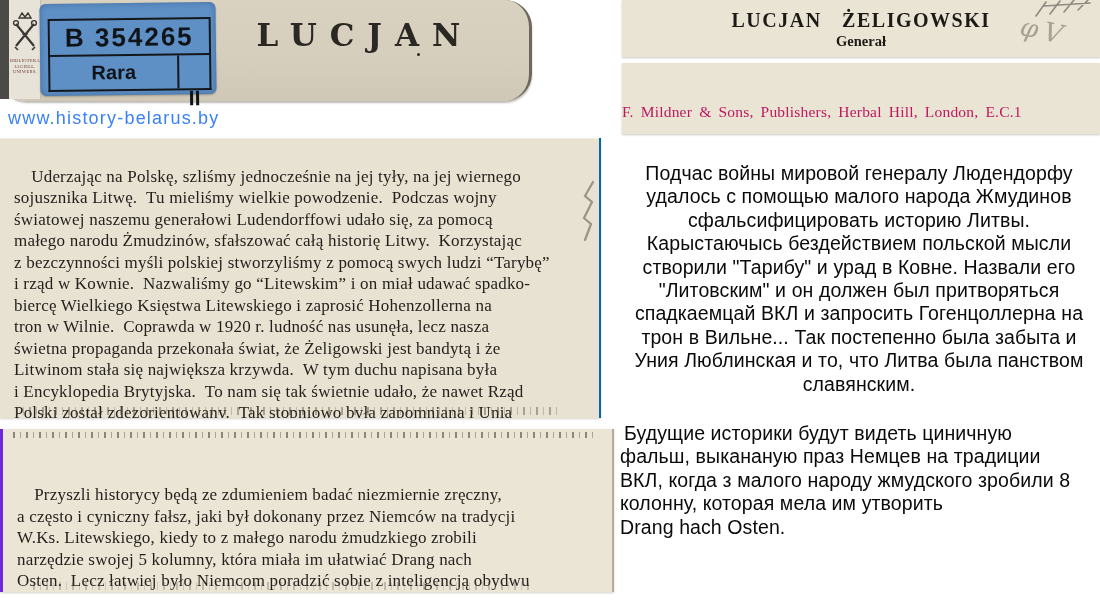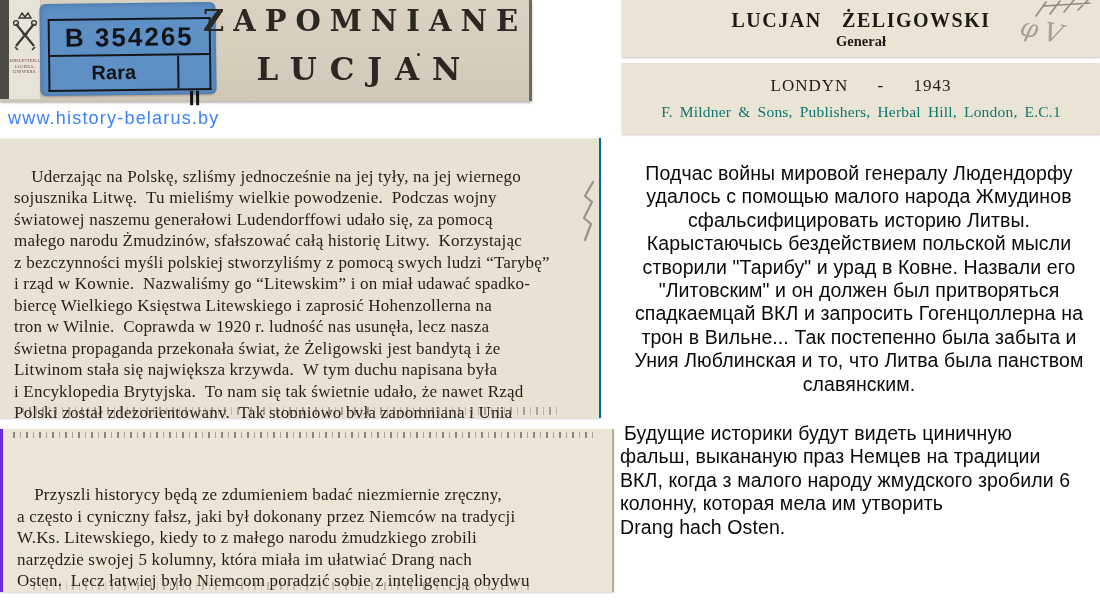--- a/index.html
+++ b/index.html
@@ -4,21 +4,21 @@
 <style>
   html,body{margin:0;padding:0;background:#ffffff;}
   body{width:1100px;height:600px;position:relative;overflow:hidden;
        font-family:"Liberation Sans",sans-serif;}
   .abs{position:absolute;box-sizing:border-box;}
 
   
   .cover-scan{left:0;top:0;width:532px;height:101px;background:#d7d0bf;
 ardest    border-bottom:2px solid #8d8779;border-right:3px solid #6e695e;
     box-shadow:0 2px 2px rgba(70,60,45,.35);}
-  .cover-scan{background:linear-gradient(180deg,#d9d2c1 0%,#d5cebd 60%,#cfc8b6 100%);}
+  .cover-scan{background:linear-gradient(180deg,#d9d2c1 0%,#d5cebd 60%,#cfc8b6 100%);border-radius:27px;}
   .spine-strip{left:0;top:0;width:9px;height:99px;background:#4b4a47;}
   .stamp-zone{left:9px;top:0;width:32px;height:99px;background:#e7e3d8;border-right:1px solid #c4bfae;}
   .stamp-emblem{left:3px;top:12px;width:26px;height:44px;}
   .stamp-text{left:0;top:58px;width:32px;text-align:center;font-size:4.5px;line-height:5.5px;
       color:#6e3a32;font-family:"Liberation Serif",serif;letter-spacing:.3px;}
 
   .lib-label{left:40px;top:3px;width:176px;height:92px;background:#5e90c6;border-radius:6px;
       transform:rotate(-.7deg);box-shadow:inset 0 0 6px rgba(20,40,80,.35),0 1px 2px rgba(0,0,0,.25);}
   .lbl-top{left:8px;top:15px;width:163px;height:38px;border:2px solid #14181c;
       display:flex;align-items:center;justify-content:center;
@@ -43,22 +43,22 @@
   .stripA{left:622px;top:0;width:478px;height:57px;}
   .stripB{left:622px;top:63px;width:478px;height:71px;}
   .author-line{left:0;top:9px;width:100%;text-align:center;font-family:"Liberation Serif",serif;
       font-weight:bold;font-size:20px;letter-spacing:1.5px;word-spacing:14px;color:#1d1a16;}
   .rank-line{left:0;top:33px;width:100%;text-align:center;font-family:"Liberation Serif",serif;
       font-weight:bold;font-size:14.5px;color:#1d1a16;}
   .pencil-note{left:398px;top:16px;font-family:"DejaVu Serif",serif;font-style:italic;
       font-size:26px;color:#a8a093;transform:rotate(12deg);letter-spacing:6px;}
   .place-line{left:0;top:13px;width:100%;text-align:center;font-family:"Liberation Serif",serif;
       font-size:17px;letter-spacing:1px;word-spacing:24px;color:#1d1a16;}
-  .pub-line{left:0;top:40px;width:100%;text-align:center;font-family:"Liberation Serif",serif;
-      font-size:15.5px;letter-spacing:.2px;word-spacing:3px;color:#0f766e;}
+  .pub-line{left:0;top:40px;width:100%;font-family:"Liberation Serif",serif;
+      font-size:15.5px;letter-spacing:.2px;word-spacing:3px;color:#be185d;}
 
   
   .text-scan{font-family:"Liberation Serif",serif;color:#221e1a;white-space:pre-line;
       font-size:17px;line-height:21.5px;letter-spacing:.2px;overflow:hidden;}
   .block1{left:0;top:138px;width:601px;height:280px;background:#e8e2d2;
       border-right:2px solid #0369a1;padding:6px 4px 0 14px;
       box-shadow:inset 0 1px 0 #f2eee2,0 1px 2px rgba(80,70,50,.25);}
   .block2{left:0;top:429px;width:614px;height:163px;background:#ebe5d6;
       border-left:3px solid #6d28d9;border-right:2px solid #b3ac9b;padding:12px 4px 0 14px;
       box-shadow:0 1px 2px rgba(80,70,50,.25);}
@@ -102,39 +102,37 @@
 
   <div class="abs lib-label">
     <div class="abs lbl-top">B 354265</div>
     <div class="abs lbl-bottom">
       <div class="lbl-rara">Rara</div>
       <div class="lbl-vol">II</div>
     </div>
   </div>
 
   <div class="abs cover-titles">
-    <div class="cover-t1">ZAPOMNIANE</div>
     <div class="cover-t2">LUCJAN</div>
   </div>
   <div class="abs y-dot"></div>
 </div>
 
 <div class="abs watermark">www.history-belarus.by</div>
 
 <div class="abs strip stripA">
   <div class="abs rank-line">Generał</div>
   <div class="abs author-line">LUCJAN ŻELIGOWSKI</div>
   <div class="abs pencil-note">φV</div>
   <svg class="abs" style="left:408px;top:0;" width="70" height="18" viewBox="0 0 70 18">
     <path d="M6 16 L16 2 M20 14 L30 1 M34 12 L44 0 M48 10 L58 0 M14 6 L60 3" stroke="#8f8a80" stroke-width="1.6" fill="none" stroke-linecap="round"></path>
   </svg>
 </div>
 
 <div class="abs strip stripB">
-  <div class="abs place-line">LONDYN - 1943</div>
   <div class="abs pub-line">F. Mildner &amp; Sons, Publishers, Herbal Hill, London, E.C.1</div>
 </div>
 
 <div class="abs text-scan block1">
   <span> Uderzając na Polskę, szliśmy jednocześnie na jej tyły, na jej wiernego
 sojusznika Litwę. Tu mieliśmy wielkie powodzenie. Podczas wojny
 światowej naszemu generałowi Ludendorffowi udało się, za pomocą
 małego narodu Żmudzinów, sfałszować całą historię Litwy. Korzystając
 z bezczynności myśli polskiej stworzyliśmy z pomocą swych ludzi “Tarybę”
 i rząd w Kownie. Nazwaliśmy go “Litewskim” i on miał udawać spadko-
@@ -168,15 +166,15 @@
 сфальсифицировать историю Литвы.
 Карыстаючысь бездействием польской мысли
 створили "Тарибу" и урад в Ковне. Назвали его
 "Литовским" и он должен был притворяться
 спадкаемцай ВКЛ и запросить Гогенцоллерна на
 трон в Вильне... Так постепенно была забыта и
 Уния Люблинская и то, что Литва была панством
 славянским.</div>
 <div class="abs ru ru2"> Будущие историки будут видеть циничную
 фальш, выкананую праз Немцев на традиции
-ВКЛ, когда з малого народу жмудского зробили 6
+ВКЛ, когда з малого народу жмудского зробили 8
 колонну, которая мела им утворить
 Drang hach Osten.</div>
 
 </body></html>

